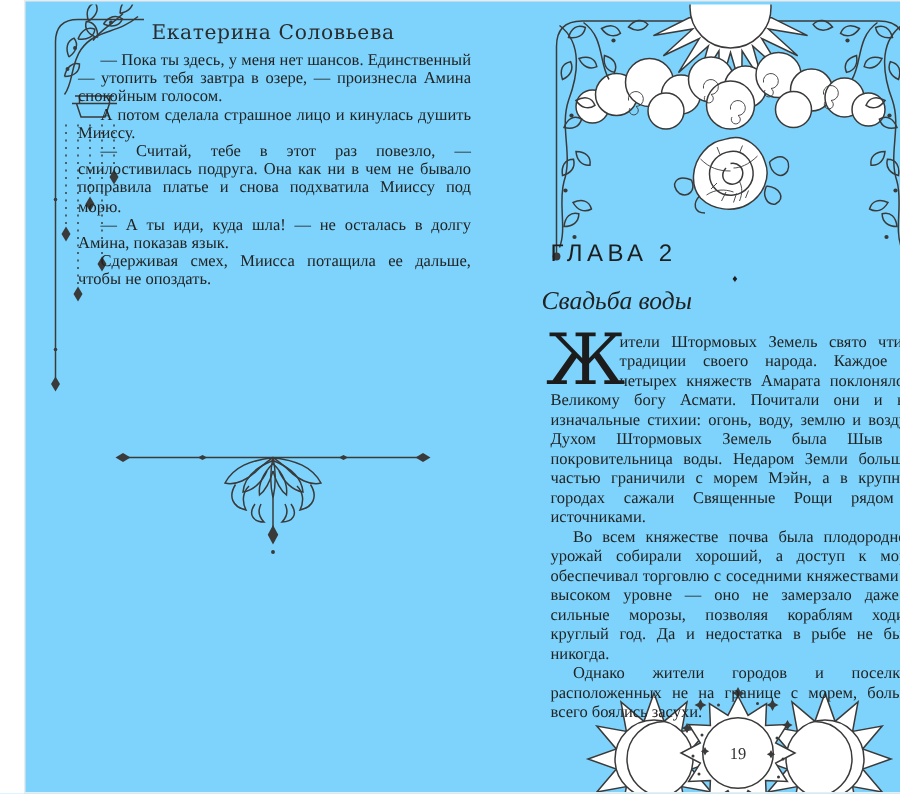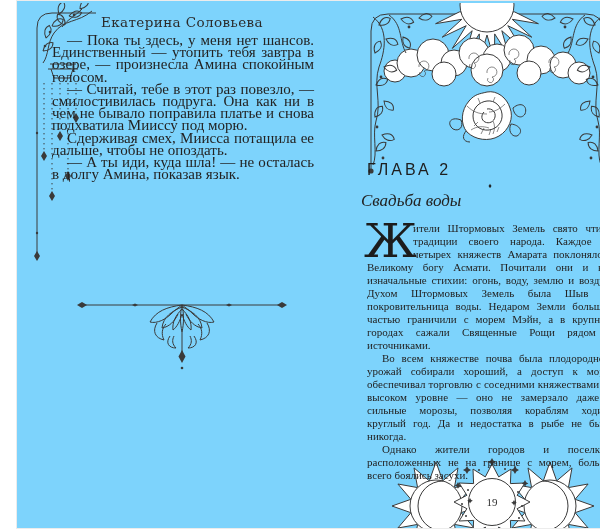--- a/index.html
+++ b/index.html
@@ -8,21 +8,21 @@
     font-family:"Liberation Serif", serif;color:#212121;box-sizing:border-box;
     border:1px solid #ececec;
     margin-left:16px;
   }
   .abs{position:absolute;}
   .running-header{
     left:30px;top:13px;width:270px;text-align:center;
     font-family:"DejaVu Serif", serif;font-size:13.5px;letter-spacing:.4px;color:#2b2b2b;
   }
   .left-text{left:35px;top:33px;width:262px;z-index:2;}
-  .left-text p{margin:0;text-indent:15px;text-align:justify;font-size:15px;line-height:12.2px;color:#232323;}
+  .left-text p{margin:0;text-indent:15px;text-align:justify;font-size:11px;line-height:12.2px;color:#232323;}
   .right-text{left:350px;top:221px;width:246px;z-index:2;}
   .right-text p{margin:0;text-indent:15px;text-align:justify;font-size:11px;line-height:13px;color:#232323;}
   .right-text p.lead{text-indent:0;}
   .dropcap{
     float:left;font-size:47px;line-height:36px;height:38px;width:45px;
     margin:1px 4px 0 -3px;color:#1c1c1c;font-family:"DejaVu Serif", serif;
   }
   .chapter-title{
     left:350px;top:160px;width:246px;z-index:3;
     font-size:16px;letter-spacing:3px;color:#1e1e1e;font-family:Liberation Sans, sans-serif;
@@ -79,23 +79,24 @@
       <path d="M46,168 l3,5 -3,5 -3,-5 z"></path>
       <path d="M54,110 l3,5 -3,5 -3,-5 z"></path>
       <path d="M15,248 l3,5 -3,5 -3,-5 z"></path>
       <circle cx="15" cy="230" r="1.2"></circle>
       <circle cx="15" cy="130" r="1.2"></circle>
     </g>
   </svg>
 
   <div class="abs left-text">
     <p>— Пока ты здесь, у меня нет шансов. Единственный — утопить тебя завтра в озере, — произнесла Амина спокойным голосом.</p>
+    <p>А потом сделала страшное лицо и кинулась душить Мииссу.</p>
     <p>— Считай, тебе в этот раз повезло, — смилостивилась подруга. Она как ни в чем не бывало поправила платье и снова подхватила Мииссу под морю.</p>
+    <p>— А ты иди, куда шла! — не осталась в долгу Амина, показав язык.</p>
     <p>Сдерживая смех, Миисса потащила ее дальше, чтобы не опоздать.</p>
-    <p>— А ты иди, куда шла! — не осталась в долгу Амина, показав язык.</p>
   </div>
 
   <svg class="abs" style="left:55px;top:294px;" width="220" height="78" viewBox="0 0 220 78" aria-hidden="true">
     <line class="ink" x1="10" y1="10" x2="210" y2="10"></line>
     <path class="ink-f" d="M10,7 l5,3 -5,3 -5,-3 z"></path>
     <path class="ink-f" d="M210,7 l5,3 -5,3 -5,-3 z"></path>
     <path class="ink-f" d="M63,8.4 l3,1.6 -3,1.6 -3,-1.6 z"></path>
     <path class="ink-f" d="M157,8.4 l3,1.6 -3,1.6 -3,-1.6 z"></path>
     <g id="divL" class="ink">
       <path d="M110,10 C95,12 84,16 78,27 C85,29 94,24 99,19 C103,15 106,13 110,10"></path>

